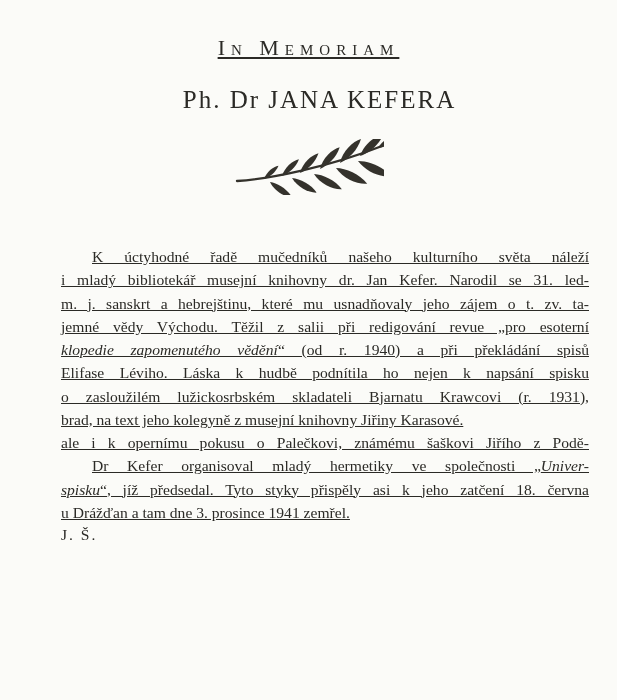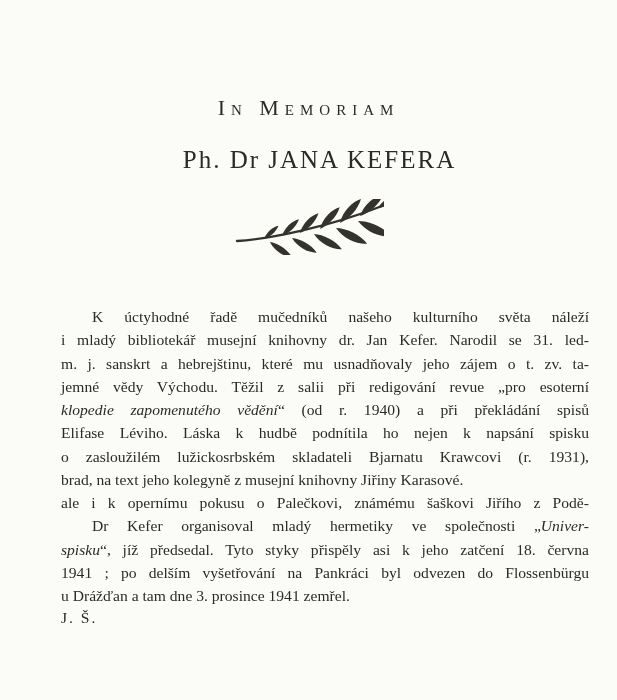--- a/index.html
+++ b/index.html
@@ -6,45 +6,47 @@
   body {
     width: 617px; height: 700px;
     background: #fbfbf8;
     color: #2b2a26;
     font-family: "Liberation Serif", serif;
     overflow: hidden;
   }
   .page { position: relative; width: 617px; height: 700px; }
 
   .title-memoriam {
-    padding-top: 96px;
+    padding-top: 36px;
     text-align: center;
     font-variant: small-caps;
     font-size: 22px;
     line-height: 24px;
     letter-spacing: 6px;
+    text-decoration: underline;
   }
   .title-name {
     margin-top: 27px;
     text-align: center;
     font-size: 25px;
     line-height: 26px;
     letter-spacing: 2px;
     padding-left: 22px;
   }
   .ornament-wrap {
     margin-top: 26px;
     height: 56px;
     text-align: center;
   }
   .text-block {
     margin: 50px 0 0 61px;
     width: 528px;
     font-size: 15.6px;
     line-height: 23.25px;
+    text-decoration: underline;
   }
   .line { text-align: justify; text-align-last: justify; }
   .line.last { text-align-last: left; }
   .line.first { text-indent: 31px; }
   .it { font-style: italic; }
   .signature {
     margin-top: 2px;
     width: 528px;
     margin-left: 61px;
     text-align: left;
@@ -91,19 +93,18 @@
       <div class="line"><span>i mladý bibliotekář musejní knihovny dr. Jan Kefer. Narodil se 31. led-</span></div>
       <div class="line"><span>m. j. sanskrt a hebrejštinu, které mu usnadňovaly jeho zájem o t. zv. ta-</span></div>
       <div class="line"><span>jemné vědy Východu. Těžil z salii při redigování revue „pro esoterní</span></div>
       <div class="line"><span class="it">klopedie zapomenutého vědění</span><span>“ (od r. 1940) a při překládání spisů</span></div>
       <div class="line"><span>Elifase Léviho. Láska k hudbě podnítila ho nejen k napsání spisku</span></div>
       <div class="line"><span>o zasloužilém lužickosrbském skladateli Bjarnatu Krawcovi (r. 1931),</span></div>
       <div class="line last"><span>brad, na text jeho kolegyně z musejní knihovny Jiřiny Karasové.</span></div>
       <div class="line"><span>ale i k opernímu pokusu o Palečkovi, známému šaškovi Jiřího z Podě-</span></div>
       <div class="line first"><span>Dr Kefer organisoval mladý hermetiky ve společnosti „</span><span class="it">Univer-</span></div>
       <div class="line"><span class="it">spisku</span><span>“, jíž předsedal. Tyto styky přispěly asi k jeho zatčení 18. června</span></div>
-      <div class="line"><span>1941 ; po delším vyšetřování na Pankráci byl odvezen do Flossenbürgu</span></div>
       <div class="line last"><span>u Drážďan a tam dne 3. prosince 1941 zemřel.</span></div>
     </div>
 
   <div class="signature">J. Š.</div>
 
 </div>
 
 </body></html>

